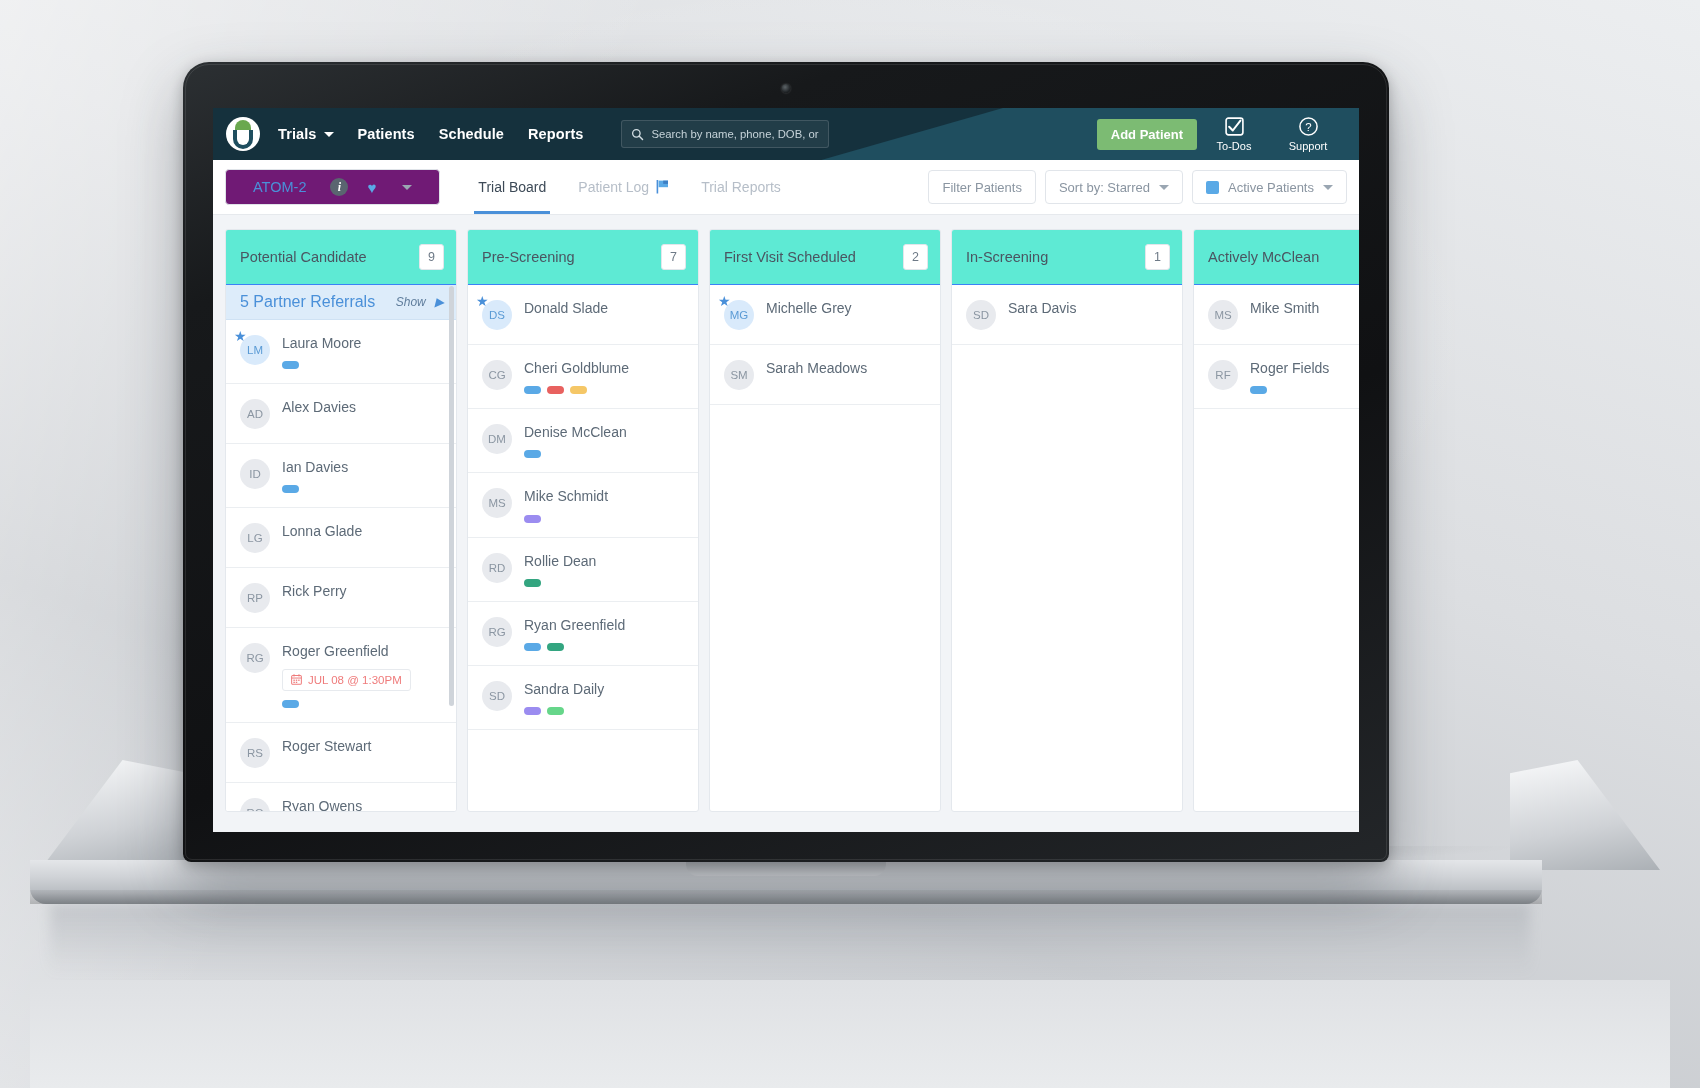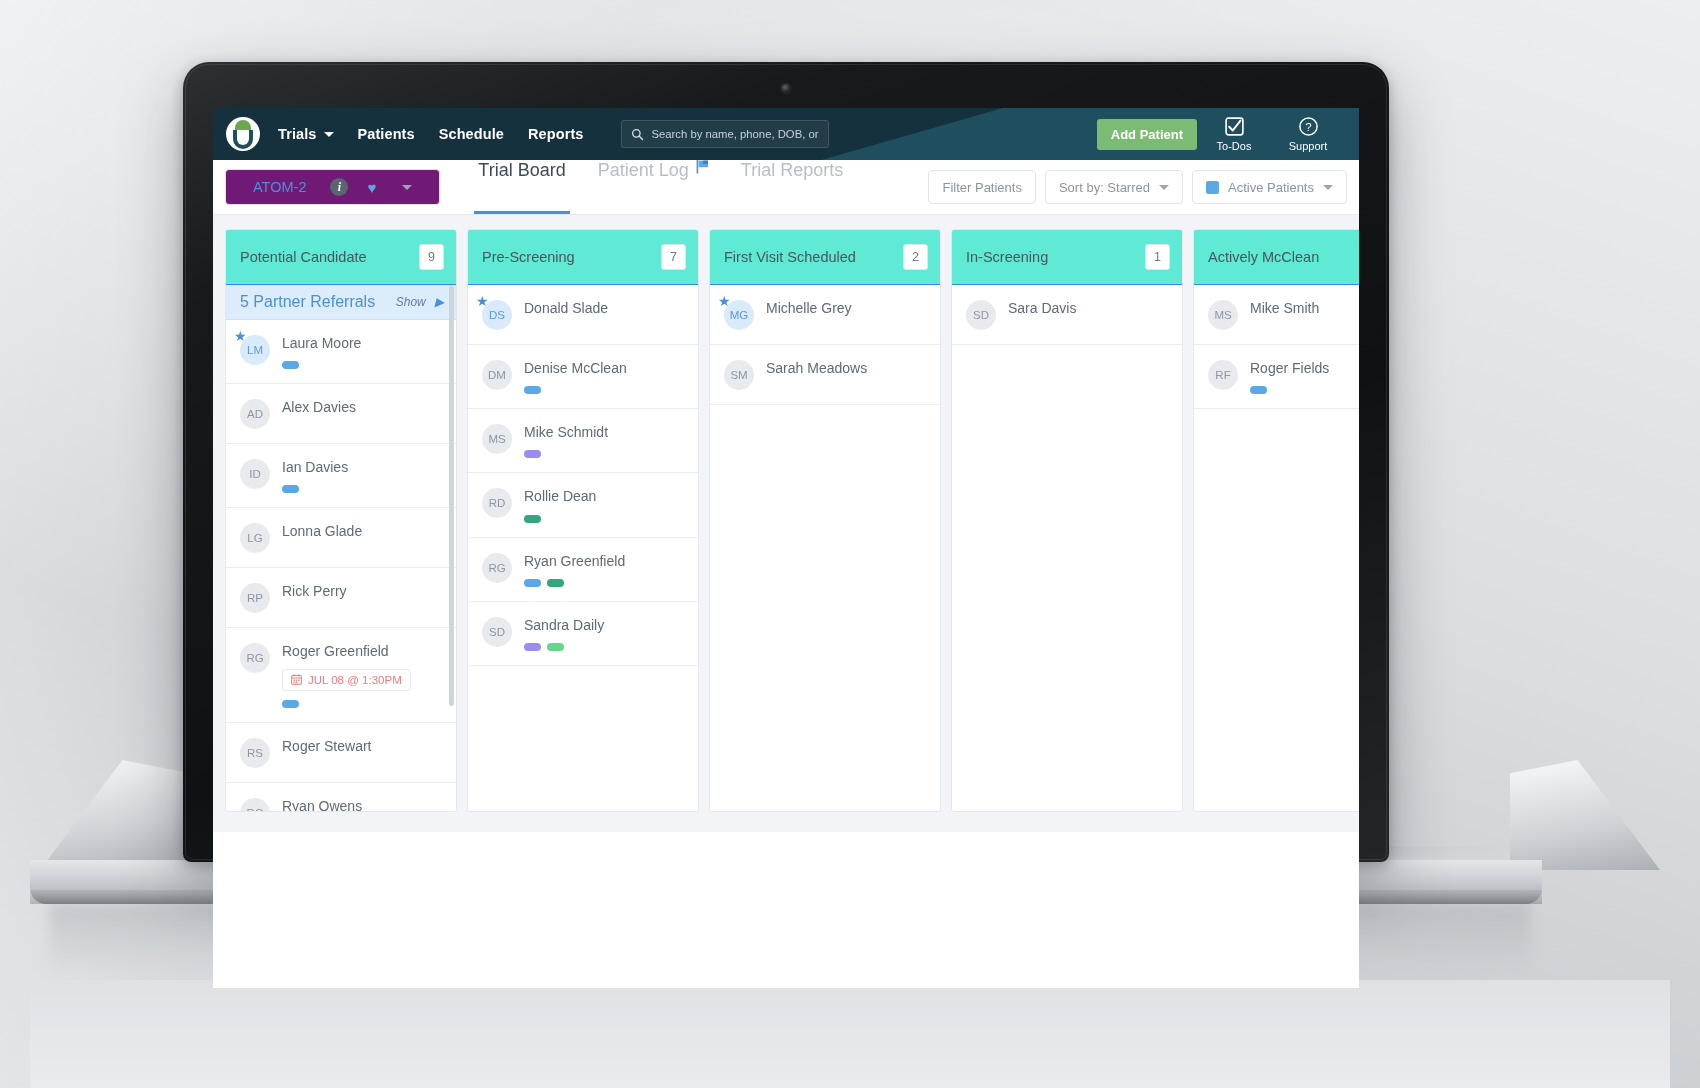--- a/index.html
+++ b/index.html
@@ -44,21 +44,21 @@
     border: 1px solid rgba(255,255,255,0.10);
     pointer-events: none;
   }
   .camera {
     position: absolute; left: 50%; top: 22px; transform: translateX(-50%);
     width: 9px; height: 9px; border-radius: 50%;
     background: radial-gradient(circle at 40% 35%, #5d6468 0%, #23272a 60%, #0b0c0d 100%);
     box-shadow: 0 0 2px rgba(255,255,255,0.25);
   }
   .screen {
-    position: relative; width: 1146px; height: 880px;
+    position: relative; width: 1146px; height: 724px;
     background: #ffffff;
     overflow: hidden;
   }
 
   
   .base {
     position: absolute;
     left: 30px; top: 860px;
     width: 1512px; height: 44px;
     background: linear-gradient(180deg, #e4e6e9 0%, #cfd2d6 40%, #b8bcc1 75%, #9aa0a6 100%);
@@ -183,23 +183,23 @@
     width: 18px; height: 18px; border-radius: 50%;
     background: #5a6570; color: #fff;
     font-size: 12px; font-style: italic; font-weight: bold;
     display: flex; align-items: center; justify-content: center;
     font-family: "Liberation Serif", serif;
   }
   .ico-heart { color: #5aa9e6; font-size: 15px; margin-left: -5px; }
   .trial-caret { color: #9aa6b2; margin-left: 2px; }
   .tabs { display: flex; align-items: center; height: 100%; margin-left: 22px; }
   .tab {
-    font-size: 18px; color: #b6bec8;
+    font-size: 14px; color: #b6bec8;
     padding: 0 16px; height: 100%;
-    display: flex; gap: 7px;
+    display: flex; align-items: center; gap: 7px;
     cursor: pointer; position: relative;
   }
   .tab.active { color: #3d4a57; font-weight: 500; }
   .tab.active::after {
     content: ""; position: absolute; left: 12px; right: 12px; bottom: 0;
     height: 3px; background: #4a90d9;
   }
   .flag-icon { display: inline-block; }
   .sub-right { margin-left: auto; display: flex; align-items: center; gap: 9px; }
   .pill-btn {
@@ -498,20 +498,31 @@
               <div class="col-count">7</div>
             </div>
             <div class="col-body">
               <div class="card">
                 <div class="avatar starred">DS<span class="star">★</span></div>
                 <div class="card-main">
                   <div class="patient-name">Donald Slade</div>
                 </div>
               </div>
               <div class="card">
+                <div class="avatar">CG</div>
+                <div class="card-main">
+                  <div class="patient-name">Cheri Goldblume</div>
+                  <div class="tags">
+                    <span class="tag" style="background: rgb(90, 169, 230);"></span>
+                    <span class="tag" style="background: rgb(232, 97, 95);"></span>
+                    <span class="tag" style="background: rgb(245, 199, 103);"></span>
+                  </div>
+                </div>
+              </div>
+              <div class="card">
                 <div class="avatar">DM</div>
                 <div class="card-main">
                   <div class="patient-name">Denise McClean</div>
                   <div class="tags">
                     <span class="tag" style="background: rgb(90, 169, 230);"></span>
                   </div>
                 </div>
               </div>
               <div class="card">
                 <div class="avatar">MS</div>

